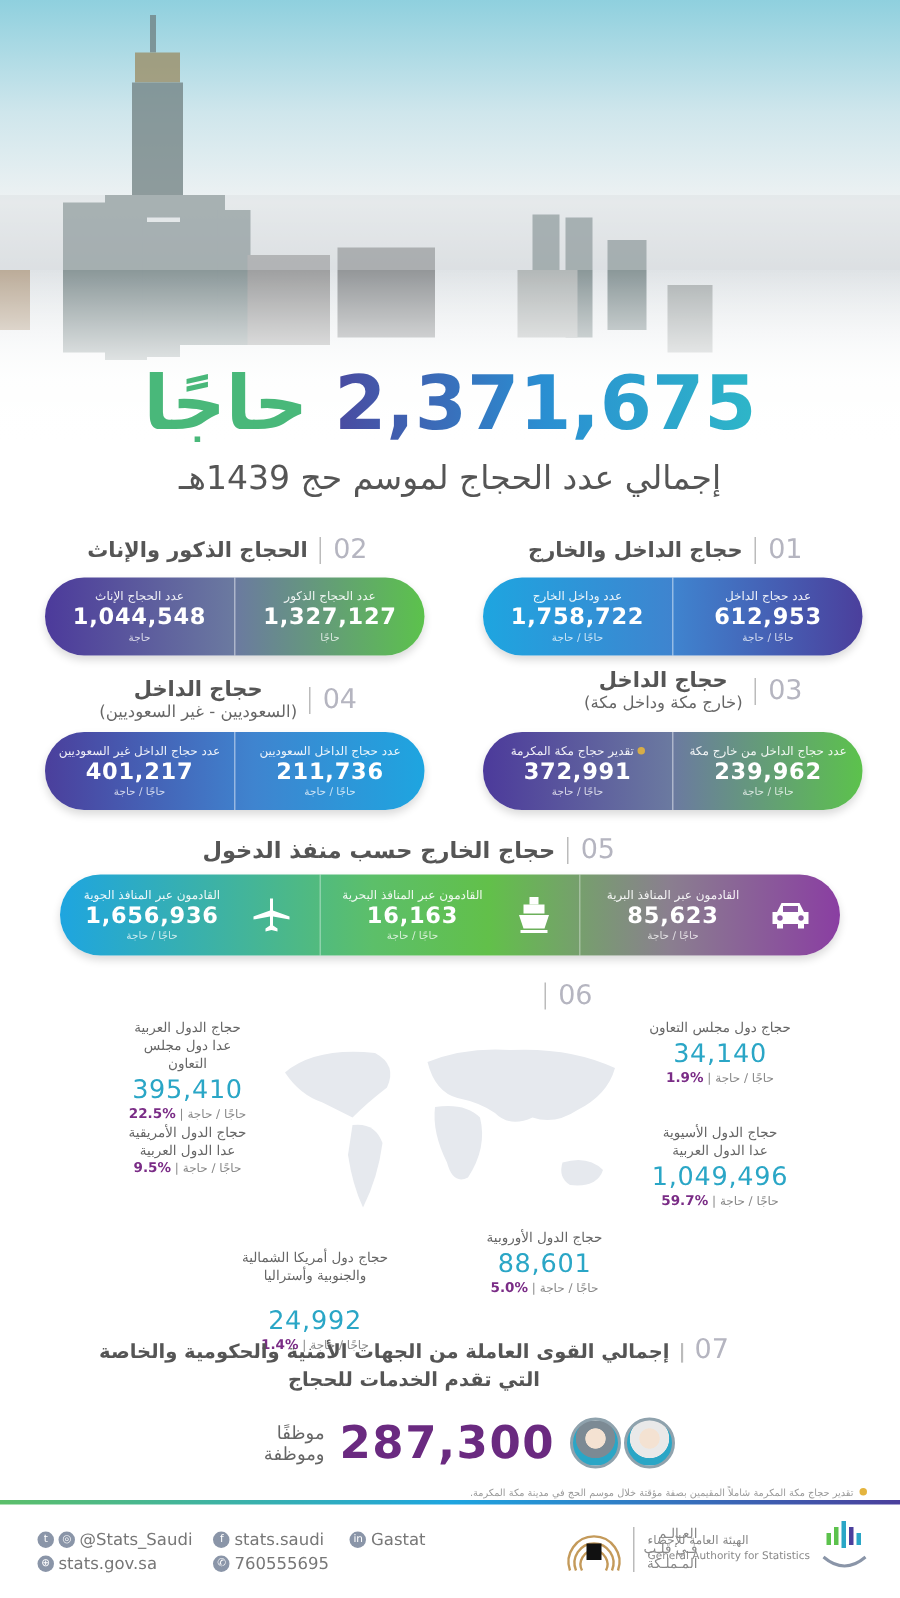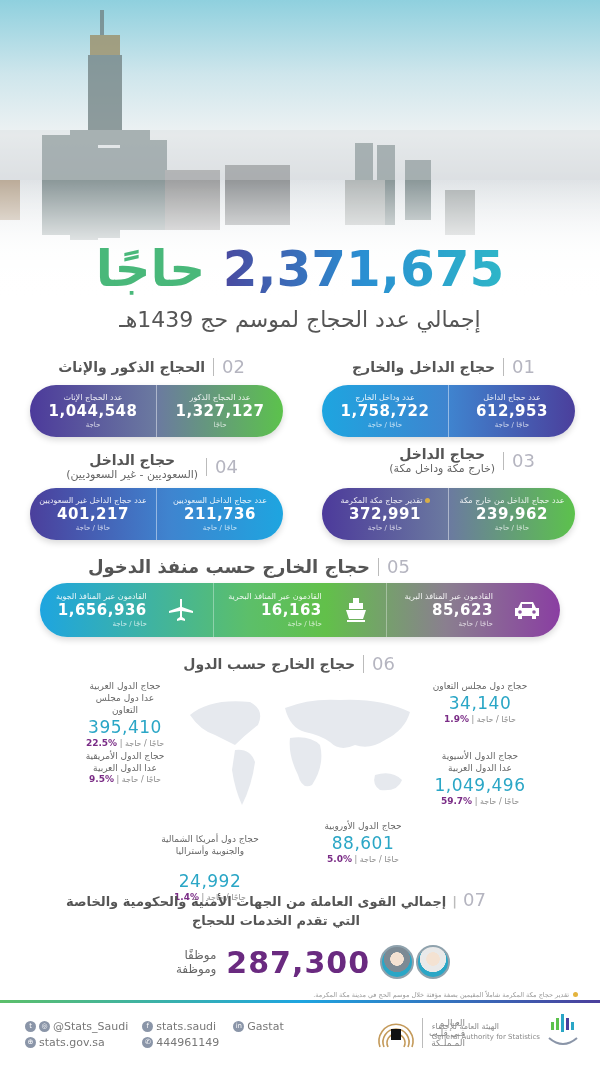--- a/index.html
+++ b/index.html
@@ -20,21 +20,21 @@
 .cell+.cell{border-right:1px solid rgba(255,255,255,.45)}
 .cell .lbl{font-size:8px;opacity:.9}
 .cell .val{font-size:15px;font-weight:bold;letter-spacing:.5px;line-height:19px}
 .cell .u{font-size:7px;opacity:.75}
 .g-blue{background:linear-gradient(90deg,#1ea5e0 0%,#3f84cf 50%,#4b3f9c 100%)}
 .g-purple-green{background:linear-gradient(90deg,#4c3a9b 0%,#6b7aa0 50%,#5cc24c 100%)}
 .g-blue2{background:linear-gradient(90deg,#4b3f9c 0%,#3f84cf 55%,#1ea5e0 100%)}
 .entry{position:absolute;left:40px;top:583px;width:520px;height:54px;border-radius:27px;background:linear-gradient(90deg,#1ea5e0 0%,#5cbf6a 40%,#62c04a 55%,#8a7f8f 78%,#8a3ea2 100%);display:flex;direction:rtl;color:#fff;box-shadow:0 3px 6px rgba(0,0,0,.15)}
 .entry .seg{flex:1;display:flex;align-items:center;justify-content:center;gap:18px;direction:rtl}
 .entry .seg+.seg{border-right:1px solid rgba(255,255,255,.35)}
-.entry .txt{display:flex;flex-direction:column;align-items:flex-start}
+.entry .txt{display:flex;flex-direction:column;align-items:center}
 .entry .icon{width:32px;height:26px;display:flex;align-items:center;justify-content:center}
 .map{position:absolute;left:180px;top:690px;width:240px;height:130px}
 .stat{position:absolute;text-align:center;direction:rtl;width:130px}
 .stat .lbl{font-size:9px;color:#666;line-height:12px}
 .stat .val{font-size:17px;font-weight:normal;color:#2aa6c6;line-height:22px;direction:ltr;letter-spacing:.5px}
 .stat .meta{font-size:8px;color:#888}
 .stat .pct{font-weight:bold;color:#7a2c86;font-size:9px}
 .workforce{position:absolute;top:890px;left:0;width:552px;text-align:center;direction:rtl;font-weight:bold;color:#555;font-size:13px;line-height:19px}
 .workforce .no{font-weight:normal;color:#b5b5c0;font-size:18px;margin-left:6px}
 .wf-row{position:absolute;top:940px;left:150px;width:300px;height:44px;direction:rtl;display:flex;align-items:center;gap:10px}
@@ -161,21 +161,21 @@
   <div class="cell">
     <span class="lbl">عدد حجاج الداخل غير السعوديين</span>
     <span class="val">401,217</span>
     <span class="u">حاجًا / حاجة</span>
   </div>
 </div>
 
 <div class="sec-title" style="top:556px;right:190px">
   <span class="no">05</span>
   <span class="bar"></span>
-  <span style="font-size:18px">حجاج الخارج حسب منفذ الدخول</span>
+  <span style="font-size:15px">حجاج الخارج حسب منفذ الدخول</span>
 </div>
 <div class="entry">
   <div class="seg">
     <span class="icon">
       <svg width="30" height="22" viewBox="0 0 30 22">
           <path d="M6 9 L9 3 H21 L24 9 H27 V17 H24 V20 H20 V17 H10 V20 H6 V17 H3 V9 Z" fill="#fff"></path>
           <rect x="10" y="5" width="10" height="4" fill="#8a55a0"></rect>
           <circle cx="8" cy="13" r="1.8" fill="#8a55a0"></circle>
           <circle cx="22" cy="13" r="1.8" fill="#8a55a0"></circle>
         </svg>
@@ -211,21 +211,20 @@
       <span class="lbl">القادمون عبر المنافذ الجوية</span>
       <span class="val">1,656,936</span>
       <span class="u">حاجًا / حاجة</span>
     </div>
   </div>
 </div>
 
 <div class="sec-title" style="top:653px;right:205px">
   <span class="no">06</span>
   <span class="bar"></span>
-  <span style="font-size:14px">حجاج الخارج حسب الدول</span>
 </div>
 <svg class="map" viewBox="0 0 240 130">
   <g fill="#e6e9ee">
     <path d="M10 25 Q30 8 70 12 Q85 20 78 35 Q65 45 55 55 Q45 50 35 45 Q20 40 10 25 Z"></path>
     <path d="M55 60 Q70 58 75 72 Q72 95 62 115 Q55 100 52 80 Z"></path>
     <path d="M105 18 Q130 8 160 10 Q200 8 230 22 Q225 40 205 50 Q190 60 175 55 Q160 62 150 52 Q140 45 125 42 Q110 38 105 18 Z"></path>
     <path d="M110 48 Q130 45 140 55 Q145 75 132 95 Q122 100 118 85 Q108 65 110 48 Z"></path>
     <path d="M195 85 Q212 80 222 90 Q218 102 200 100 Q192 95 195 85 Z"></path>
   </g>
 </svg>
@@ -289,21 +288,21 @@
   <span class="it">
       <span class="ic">in</span>
       <span>Gastat</span>
     </span>
   <span class="it">
       <span class="ic">⊕</span>
       <span>stats.gov.sa</span>
     </span>
   <span class="it">
       <span class="ic">✆</span>
-      <span>444961149</span>
+      <span>760555695</span>
     </span>
 </div>
 
 <div class="logo1">
   <div class="txt">
     <div>العـالـم</div>
     <div>فـي قلـب</div>
     <div>المـملـكة</div>
   </div>
   <svg width="40" height="40" viewBox="0 0 40 40">

